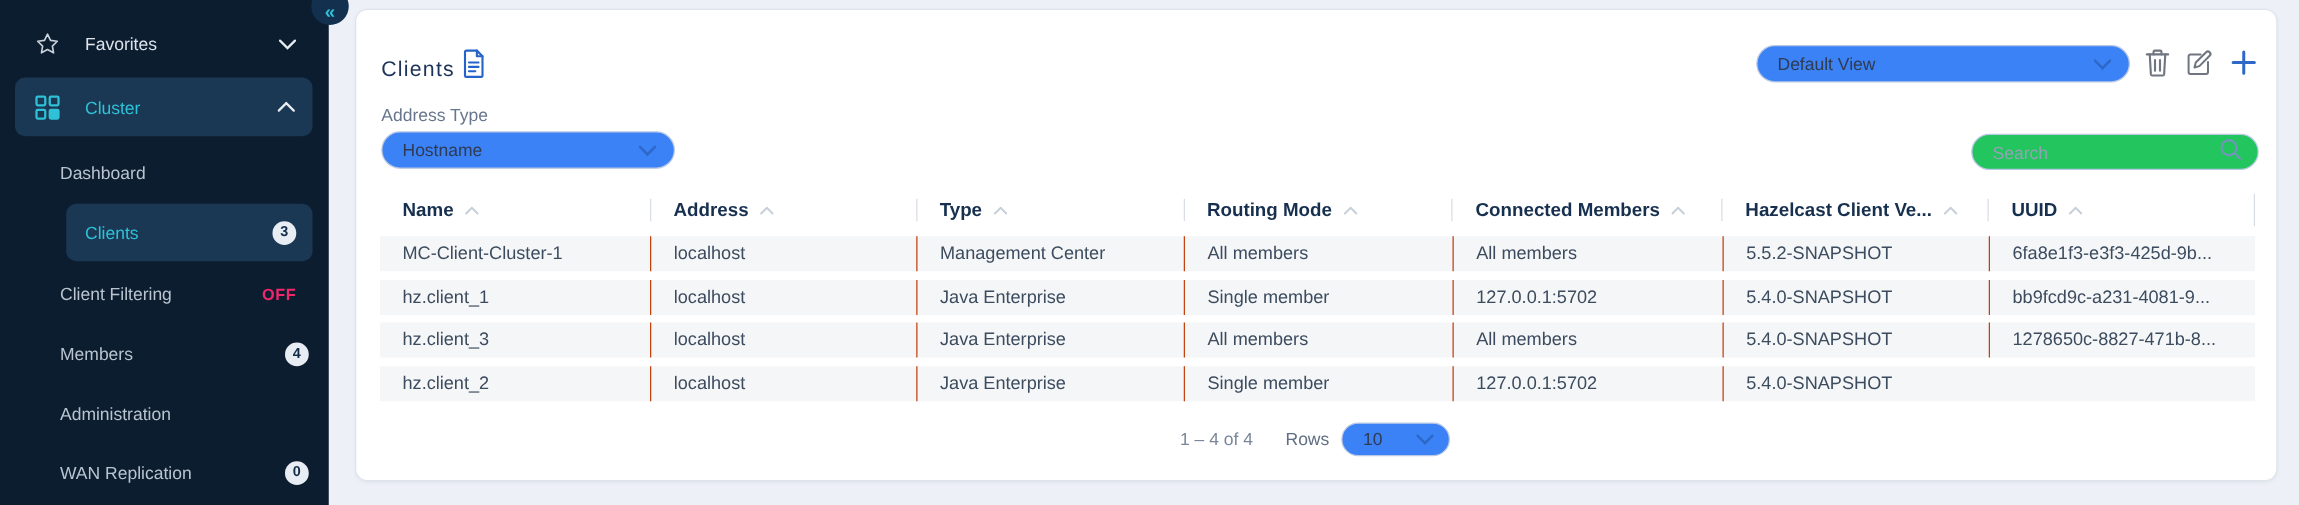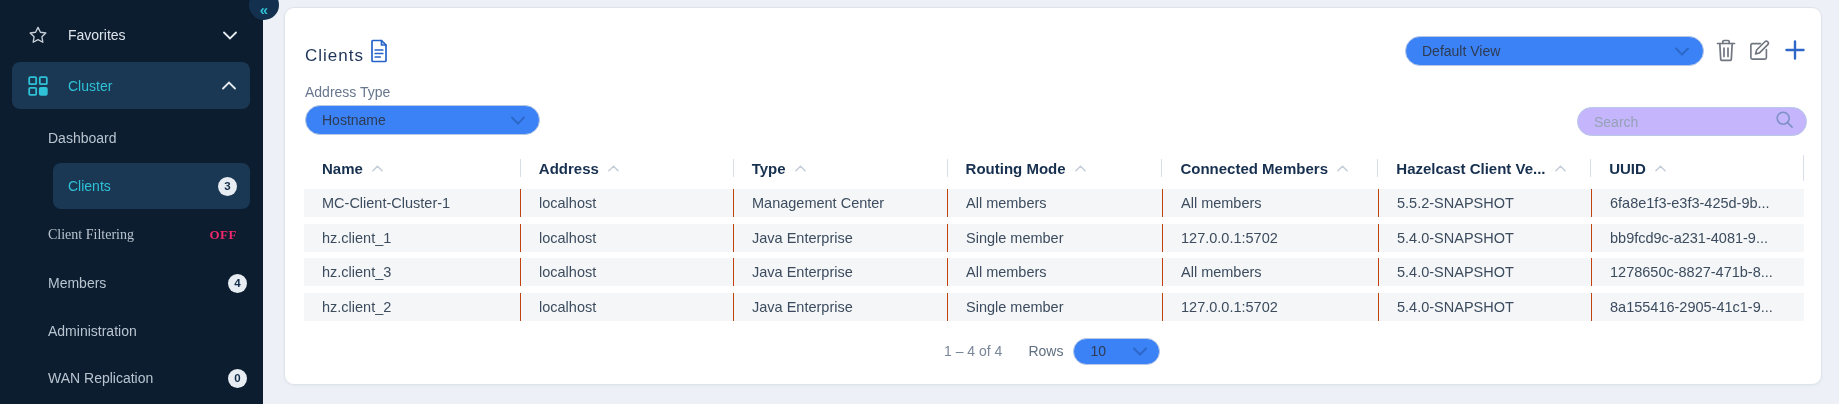--- a/index.html
+++ b/index.html
@@ -22,21 +22,21 @@
   .row-cluster .icon { margin-left:16px; }
   .row-cluster .lbl { color:#2FC1D7; }
   .row-cluster .chev { right:14px; }
   .subitem { position:absolute; left:0; width:263px; height:44px; display:flex; align-items:center;
     color:#B9C4CF; font-size:14px; padding-left:48px; }
   .subitem.active { left:53px; width:197px; background:#1A3853; border-radius:8px; padding-left:15px; color:#2FC1D7; height:46px; }
   .badge { position:absolute; right:16px; width:19px; height:19px; border-radius:50%; background:#E8EDF3;
     color:#132C49; font-size:11.5px; font-weight:bold; display:flex; align-items:center; justify-content:center; }
   .subitem.active .badge { right:13px; }
   .status-off { position:absolute; right:26px; color:#F0276B; font-weight:bold; font-size:13px; letter-spacing:.5px; }
-  .sub-dashboard { top:116px; } .sub-clients { top:163px; } .sub-filtering { top:213px;font-family:Liberation Serif, serif; }
+  .sub-dashboard { top:116px; } .sub-clients { top:163px; } .sub-filtering { top:213px; }
   .sub-members { top:261px; } .sub-admin { top:309px; } .sub-wan { top:356px; }
 
   
   .card { position:absolute; left:284px; top:7px; width:1538px; height:378px; background:#FFFFFF;
     border:1px solid #DFE4EC; border-radius:10px; box-shadow:0 1px 3px rgba(16,42,67,0.05); }
   .page-title { position:absolute; left:20px; top:38px; font-size:17px; letter-spacing:1px; color:#1E3358; font-weight:500; }
   .doc-icon { position:absolute; left:84px; top:31px; }
 
   .pill { border:1px solid #B9C8E4; border-radius:15px; background:#3b82f6; display:flex; align-items:center;
     font-size:14px; color:#2E3B52; cursor:pointer; }
@@ -44,21 +44,21 @@
     justify-content:space-between; }
   .tool-icon { position:absolute; top:30px; width:24px; height:24px; display:flex; align-items:center;
     justify-content:center; cursor:pointer; }
   .trash { left:1429px; } .edit { left:1462px; } .plus { left:1498px; }
 
   .field-label { position:absolute; left:20px; top:76px; font-size:14px; color:#67768D; }
   .addr-select { position:absolute; left:20px; top:97px; width:235px; height:30px; padding:0 14px 0 16px;
     justify-content:space-between; }
 
   .search-wrap { position:absolute; left:1292px; top:99px; width:230px; height:29px; border:1px solid #B9C8E4;
-    border-radius:15px; background:#c4b5fd; display:flex; align-items:center; padding:0 12px 0 16px; }
+    border-radius:15px; background:#22c55e; display:flex; align-items:center; padding:0 12px 0 16px; }
   .search-wrap input { border:none; outline:none; flex:1; font-size:14px; color:#2E3B52;
     font-family:"Liberation Sans", sans-serif; background:transparent; min-width:0; }
   .search-wrap input::placeholder { color:#95A2B6; }
 
   
   .thead { position:absolute; left:19px; top:147px; width:1500px; height:26px; display:flex; align-items:center; }
   .th { display:flex; align-items:center; height:18px; padding-left:18px; font-size:15px; font-weight:bold;
     color:#17304F; border-left:1px solid #D9DEE6; cursor:pointer; }
   .th:first-child { border-left:none; }
   .thead { border-right:1px solid #D9DEE6; }
@@ -282,21 +282,20 @@
       <div class="td c5">5.4.0-SNAPSHOT</div>
       <div class="td c6">1278650c-8827-471b-8...</div>
     </div>
     <div class="trow r3">
       <div class="td c0">hz.client_2</div>
       <div class="td c1">localhost</div>
       <div class="td c2">Java Enterprise</div>
       <div class="td c3">Single member</div>
       <div class="td c4">127.0.0.1:5702</div>
       <div class="td c5">5.4.0-SNAPSHOT</div>
-      <div class="td c6">8a155416-2905-41c1-9...</div>
     </div>
 
     <div class="pagination">
       <span class="pg-range">1 – 4 of 4</span>
       <span class="pg-rows-label">Rows</span>
       <div class="pill pg-select">
         <span>10</span>
         <span>
           <svg width="14" height="9" viewBox="0 0 14 9" fill="none" stroke="#2D68C8" stroke-width="2" stroke-linecap="round">
               <polyline points="1,1.5 7,7.5 13,1.5"></polyline>

